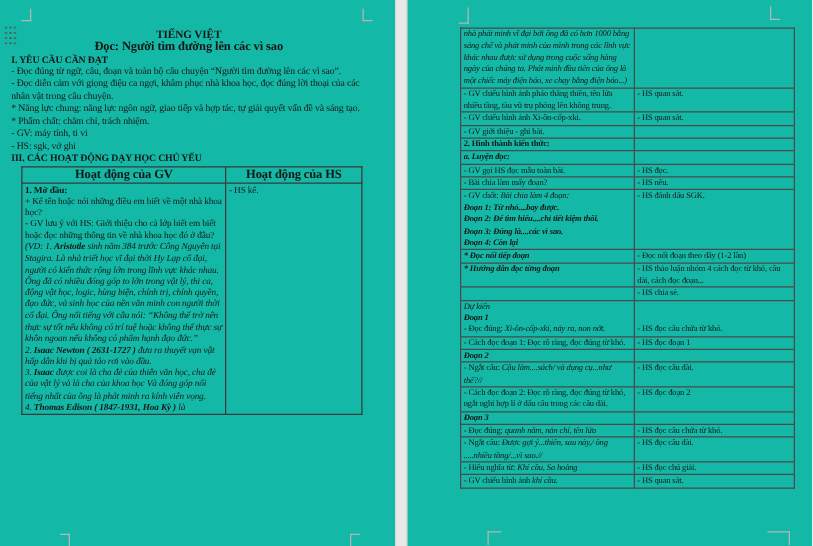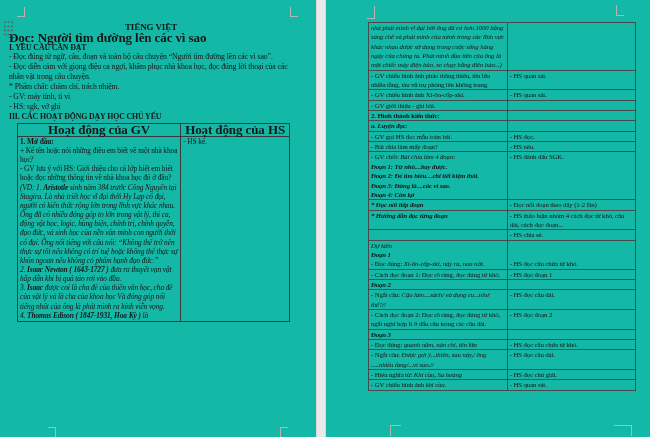--- a/index.html
+++ b/index.html
@@ -6,24 +6,24 @@
   #canvas{position:relative;width:650px;height:437px;background:#ffffff;overflow:hidden;
           font-family:"Liberation Serif","DejaVu Serif",serif;color:#161616;}
   .page{position:absolute;top:0;bottom:0;background:#14b8a6;}
   #page1{left:0;width:316px;}
   #page2{left:326px;width:324px;}
   #gap{position:absolute;left:316px;width:10px;top:0;bottom:0;background:#e9e9e9;
        border-left:1px solid #d8d8d8;border-right:1px solid #d8d8d8;box-sizing:border-box;}
   
   #p1content{position:absolute;left:9px;top:22px;width:284px;font-size:7.8px;line-height:9.9px;letter-spacing:-0.1px;}
   .title{text-align:center;font-weight:bold;font-size:9px;line-height:10.5px;}
-  .subtitle{font-weight:bold;font-size:13px;line-height:10px;}
+  .subtitle{text-align:center;font-weight:bold;font-size:10px;line-height:10px;}
   table{border-collapse:collapse;table-layout:fixed;}
   #t1{margin-left:8px;margin-top:1px;width:273px;font-size:7.4px;line-height:9.15px;letter-spacing:-0.1px;border:1.5px solid #333;}
-  #t1 th{border:1.2px solid #3a3a3a;padding:1px 2px;font-size:13px;line-height:10px;font-weight:bold;text-align:center;}
+  #t1 th{border:1.2px solid #3a3a3a;padding:1px 2px;font-size:10px;line-height:10px;font-weight:bold;text-align:center;}
   #t1 td{border:1.2px solid #3a3a3a;vertical-align:top;padding:0 2px 1px 2px;margin-left:23px;}
   
   #t2{position:absolute;left:368px;top:22px;width:268px;font-size:6.8px;line-height:9.35px;letter-spacing:-0.12px;border:1.5px solid #333;}
   #t2 td{border:1px solid #4a4a4a;vertical-align:top;padding:0 2px;}
   .b{font-weight:bold;}
   .i{font-style:italic;}
   .para{min-height:9.2px;}
   
   .cm{position:absolute;box-sizing:border-box;}
   #cm-p1-tl{left:17px;top:7px;width:8px;height:10px;border-right:1px solid #b5b5b5;border-bottom:1px solid #b5b5b5;}
@@ -45,20 +45,21 @@
 <div id="canvas">
 
   <div id="page1" class="page">
     <div id="p1content">
       <div class="title">TIẾNG VIỆT</div>
       <div class="subtitle">Đọc: Người tìm đường lên các vì sao</div>
       <div id="intro">
           <div class="para"><span class="b">I. YÊU CẦU CẦN ĐẠT</span></div>
           <div class="para"><span>- Đọc đúng từ ngữ, câu, đoạn và toàn bộ câu chuyện “Người tìm đường lên các vì sao”.</span></div>
           <div class="para"><span>- Đọc diễn cảm với giọng điệu ca ngợi, khâm phục nhà khoa học, đọc đúng lời thoại của các nhân vật trong câu chuyện.</span></div>
+          <div class="para"><span>* Năng lực chung: năng lực ngôn ngữ, giao tiếp và hợp tác, tự giải quyết vấn đề và sáng tạo.</span></div>
           <div class="para"><span>* Phẩm chất: chăm chỉ, trách nhiệm.</span></div>
           <div class="para"><span>- GV: máy tính, ti vi</span></div>
           <div class="para"><span>- HS: sgk, vở ghi</span></div>
           <div class="para"><span class="b">III. CÁC HOẠT ĐỘNG DẠY HỌC CHỦ YẾU</span></div>
         </div>
       <table id="t1">
         <colgroup>
             <col style="width:60%">
             <col style="width:40%">
           </colgroup>
@@ -68,21 +69,21 @@
             <th>Hoạt động của HS</th>
           </tr>
         </thead>
         <tbody id="t1body">
             <tr>
               <td>
                 <div class="para"><span class="b">1. Mở đầu:</span></div>
                 <div class="para"><span>+ Kể tên hoặc nói những điều em biết về một nhà khoa học?</span></div>
                 <div class="para"><span>- GV lưu ý với HS: Giới thiệu cho cả lớp biết em biết hoặc đọc những thông tin về nhà khoa học đó ở đâu?</span></div>
                 <div class="para"><span class="i">(VD: 1. </span><span class="b i">Aristotle</span><span class="i"> sinh năm 384 trước Công Nguyên tại Stagira. Là nhà triết học vĩ đại thời Hy Lạp cổ đại, người có kiến thức rộng lớn trong lĩnh vực khác nhau. Ông đã có nhiều đóng góp to lớn trong vật lý, thi ca, động vật học, logic, hùng biện, chính trị, chính quyền, đạo đức, và sinh học của nền văn minh con người thời cổ đại. Ông nổi tiếng với câu nói: “Không thể trở nên thực sự tốt nếu không có trí tuệ hoặc không thể thực sự khôn ngoan nếu không có phẩm hạnh đạo đức.”</span></div>
-                <div class="para"><span class="i">2. </span><span class="b i">Isaac Newton ( 1643-1727 )</span><span class="i"> đưa ra thuyết vạn vật hấp dẫn khi bị quả táo rơi vào đầu.</span></div>
+                <div class="para"><span class="i">2. </span><span class="b i">Isaac Newton ( 2631-1727 )</span><span class="i"> đưa ra thuyết vạn vật hấp dẫn khi bị quả táo rơi vào đầu.</span></div>
                 <div class="para"><span class="i">3. </span><span class="b i">Isaac</span><span class="i"> được coi là cha đẻ của thiên văn học, cha đẻ của vật lý và là cha của khoa học Và đóng góp nổi tiếng nhất của ông là phát minh ra kính viễn vọng.</span></div>
                 <div class="para"><span class="i">4. </span><span class="b i">Thomas Edison ( 1847-1931, Hoa Kỳ )</span><span class="i"> là</span></div>
               </td>
               <td>
                 <div class="para"><span>- HS kể.</span></div>
               </td>
             </tr>
           </tbody>
       </table>
     </div>

